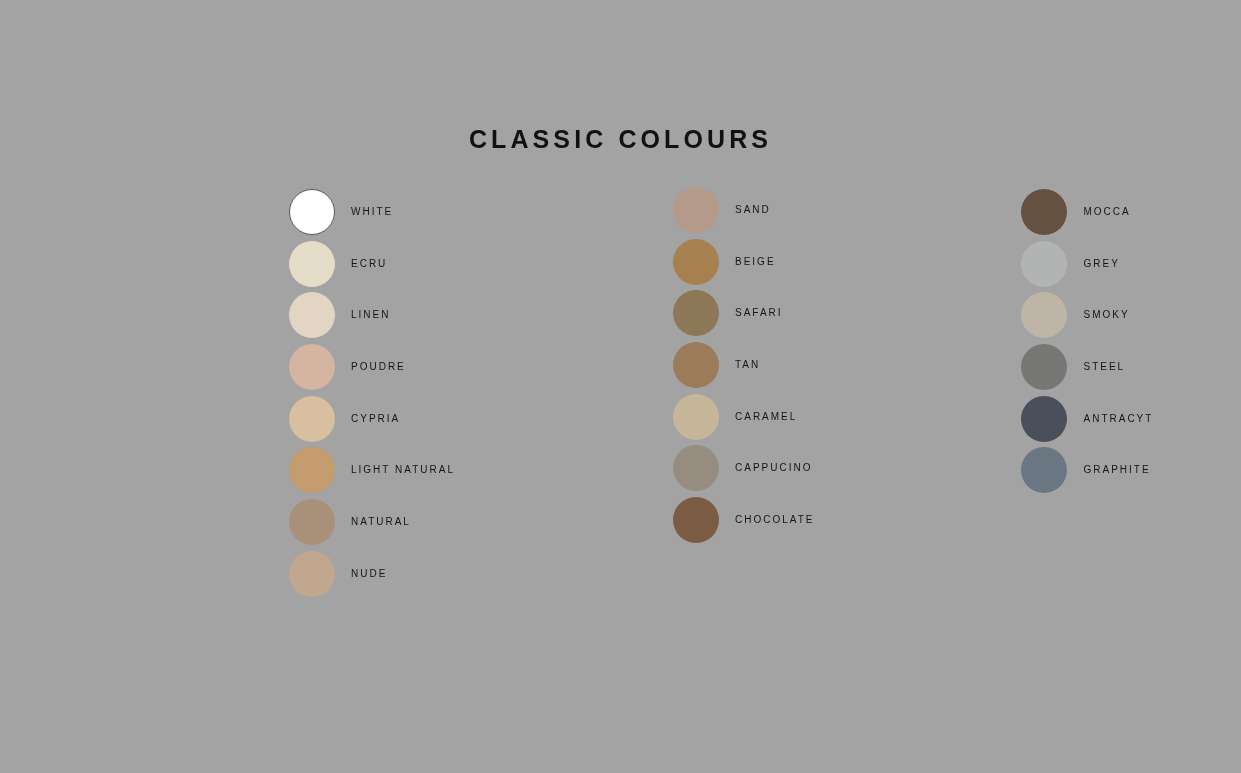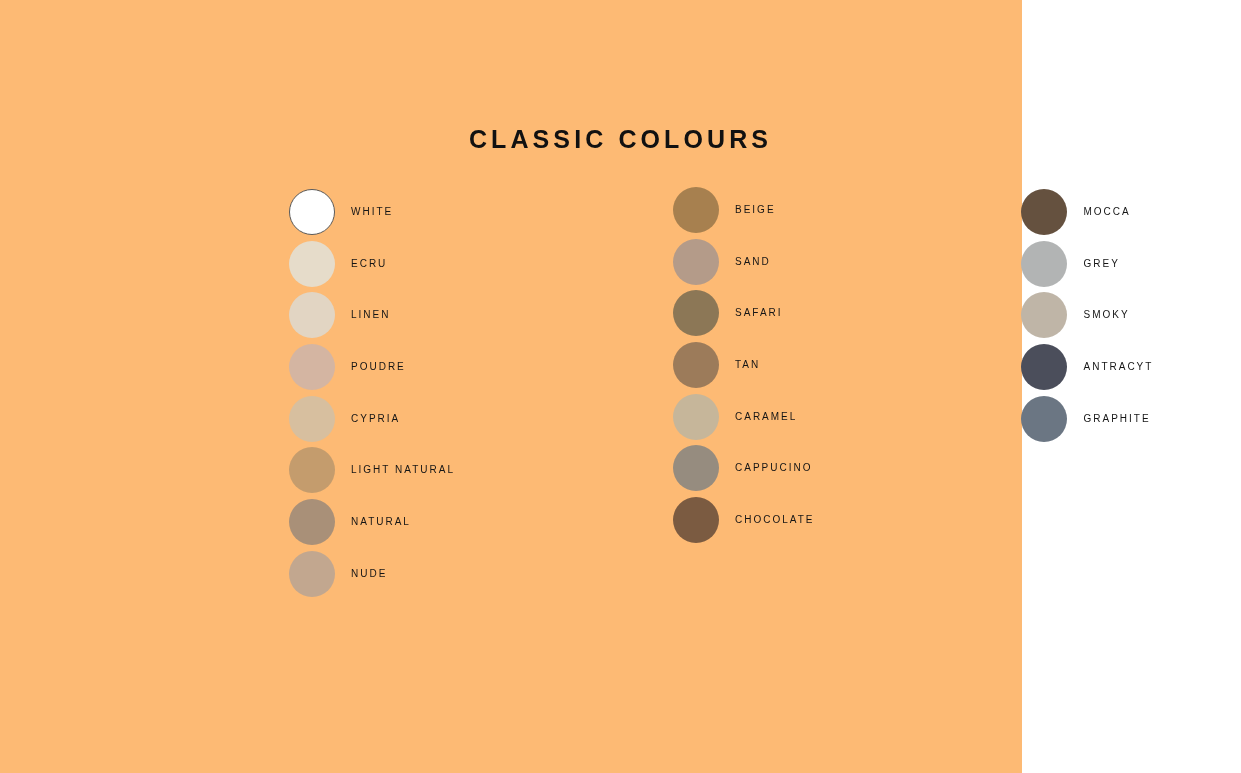--- a/index.html
+++ b/index.html
@@ -11,23 +11,23 @@
   body {
     width: 1241px;
     height: 773px;
     font-family: "Liberation Sans", sans-serif;
     color: #1a1a1a;
     overflow: hidden;
   }
 
   .page {
     position: relative;
-    width: 1022px;
+    width: 1241px;
     height: 773px;
-    background: #fdba74;
+    background: #a3a3a3;
   }
 
   .palette-title {
     position: absolute;
     top: 108px;
     left: 0;
     width: 1241px;
     text-align: center;
     font-family: "Liberation Sans", sans-serif;
     font-size: 25px;
@@ -123,26 +123,26 @@
           <div class="swatch-dot" style="background: rgb(169, 144, 120);"></div>
           <span class="swatch-label">NATURAL</span>
         </div>
         <div class="swatch-row">
           <div class="swatch-dot" style="background: rgb(194, 167, 143);"></div>
           <span class="swatch-label">NUDE</span>
         </div>
       </div>
     <div class="swatch-column col-2">
         <div class="swatch-row">
+          <div class="swatch-dot" style="background: rgb(180, 155, 137);"></div>
+          <span class="swatch-label">SAND</span>
+        </div>
+        <div class="swatch-row">
           <div class="swatch-dot" style="background: rgb(167, 128, 79);"></div>
           <span class="swatch-label">BEIGE</span>
-        </div>
-        <div class="swatch-row">
-          <div class="swatch-dot" style="background: rgb(180, 155, 137);"></div>
-          <span class="swatch-label">SAND</span>
         </div>
         <div class="swatch-row">
           <div class="swatch-dot" style="background: rgb(140, 119, 86);"></div>
           <span class="swatch-label">SAFARI</span>
         </div>
         <div class="swatch-row">
           <div class="swatch-dot" style="background: rgb(156, 123, 90);"></div>
           <span class="swatch-label">TAN</span>
         </div>
         <div class="swatch-row">
@@ -165,20 +165,24 @@
         </div>
         <div class="swatch-row">
           <div class="swatch-dot" style="background: rgb(178, 180, 180);"></div>
           <span class="swatch-label">GREY</span>
         </div>
         <div class="swatch-row">
           <div class="swatch-dot" style="background: rgb(191, 181, 167);"></div>
           <span class="swatch-label">SMOKY</span>
         </div>
         <div class="swatch-row">
+          <div class="swatch-dot" style="background: rgb(118, 118, 117);"></div>
+          <span class="swatch-label">STEEL</span>
+        </div>
+        <div class="swatch-row">
           <div class="swatch-dot" style="background: rgb(75, 78, 91);"></div>
           <span class="swatch-label">ANTRACYT</span>
         </div>
         <div class="swatch-row">
           <div class="swatch-dot" style="background: rgb(107, 118, 131);"></div>
           <span class="swatch-label">GRAPHITE</span>
         </div>
       </div>
   </div>
 

